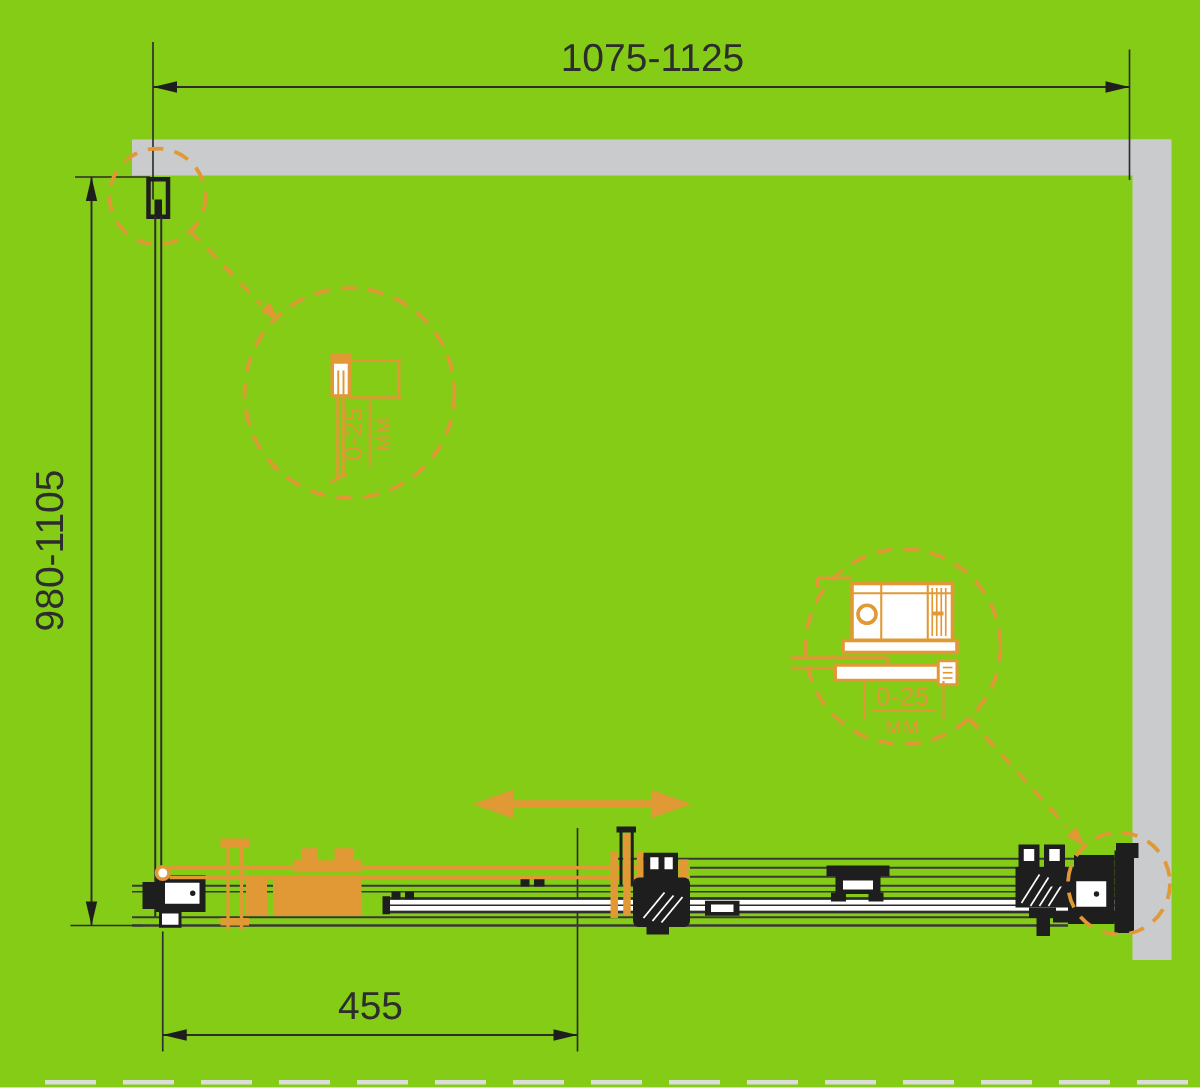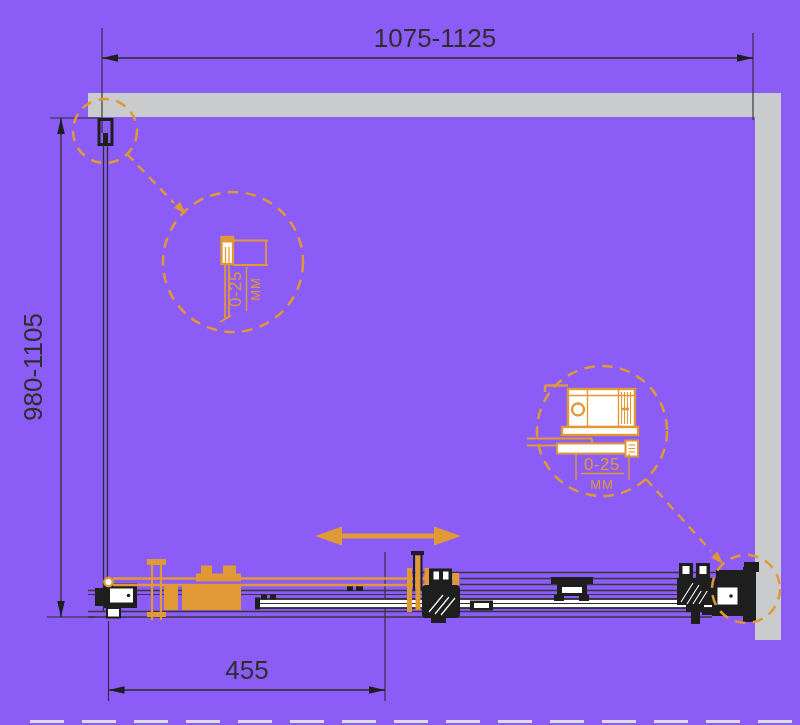--- a/index.html
+++ b/index.html
@@ -1,16 +1,16 @@
 <!DOCTYPE html>
 <html><head>
 <meta charset="utf-8">
 <style>
   html,body{margin:0;padding:0;background:#ffffff;}
-  .stage{position:relative;width:800px;height:725px;background:#8b5cf6;overflow:hidden;}
+  .stage{position:relative;width:800px;height:725px;background:#84cc16;overflow:hidden;}
   svg{display:block;}
   .kf{fill:#1e1e1e;stroke:none;}
   .of{fill:#E19936;stroke:none;}
   .dashc{fill:none;stroke:#E19936;stroke-width:2.5;stroke-dasharray:10.5 7.5;}
   .dashl{fill:none;stroke:#E19936;stroke-width:2.4;stroke-dasharray:9 7;}
   .dimline{stroke:#2d2d2d;stroke-width:1.3;fill:none;}
   .extline{stroke:#2d2d2d;stroke-width:1.1;fill:none;}
   .dimtext{font-family:"Liberation Sans","DejaVu Sans",sans-serif;font-size:26px;fill:#2d2d2d;}
   .otext{font-family:"Liberation Sans","DejaVu Sans",sans-serif;fill:#E19936;}
   .ot-big{font-size:17px;letter-spacing:0.5px;}

